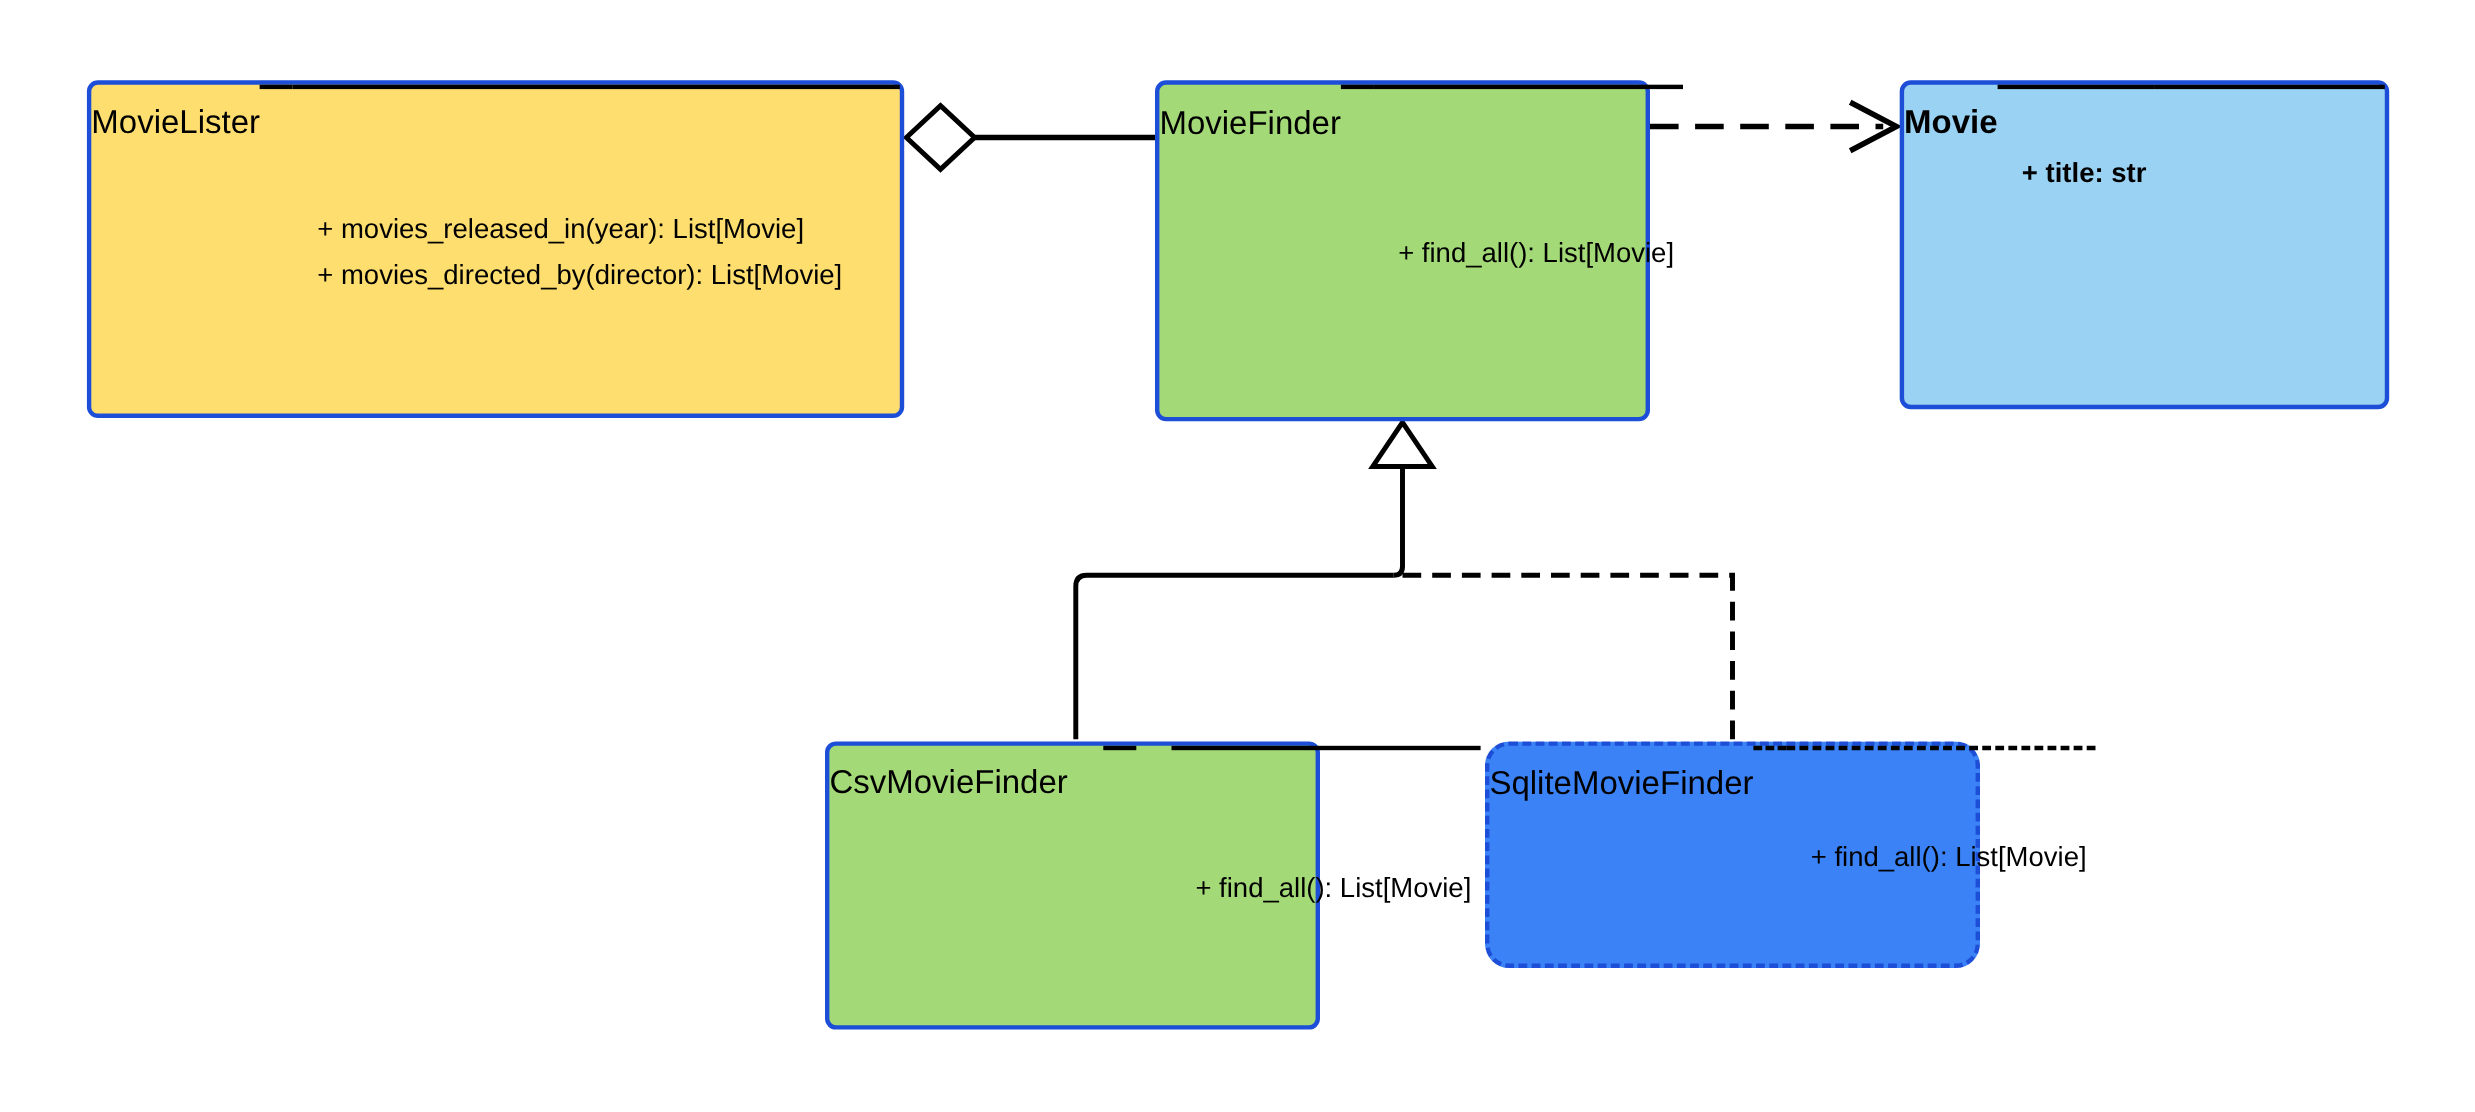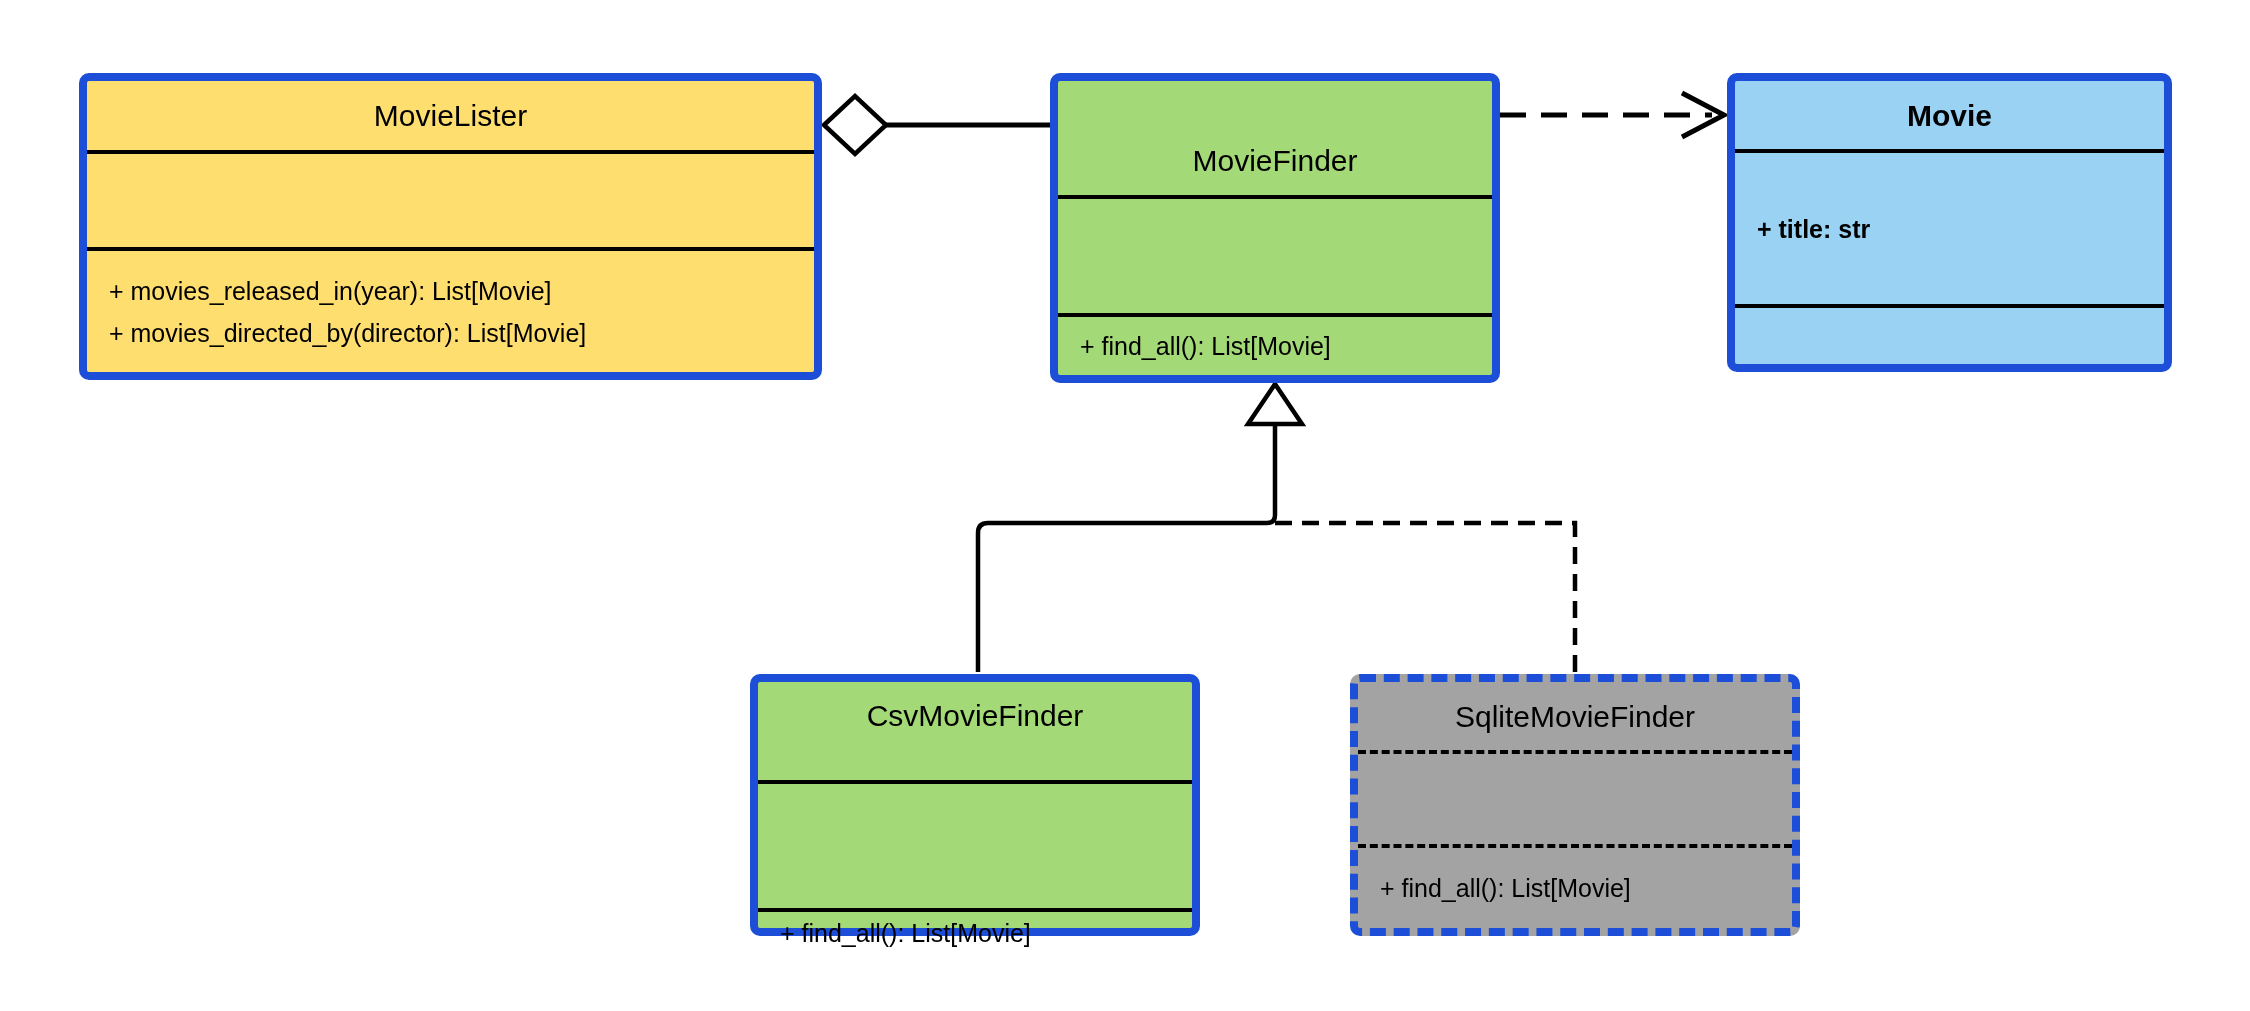--- a/index.html
+++ b/index.html
@@ -17,24 +17,24 @@
   }
   #connectors {
     position: absolute;
     left: 0; top: 0;
     width: 2250px; height: 1011px;
     pointer-events: none;
   }
   .uml-class {
     position: absolute;
     box-sizing: border-box;
-    border: 8px solid #1d4ed8;
+    border: 4px solid #1d4ed8;
     border-radius: 10px;
     display: flex;
-    flex-direction: column;
+    flex-direction: row;
     color: #000000;
   }
   .uml-class.dashed {
     border-style: dashed;
   }
   .uml-title {
     box-sizing: border-box;
     display: flex;
     align-items: center;
     justify-content: center;
@@ -94,21 +94,21 @@
   <div class="uml-class" style="left: 79px; top: 73px; width: 743px; height: 307px; background-color: rgb(255, 222, 112);">
     <div class="uml-title" style="height:69px;">MovieLister</div>
     <div class="uml-section" style="height:97px;"></div>
     <div class="uml-section grow">
       <div class="member">+ movies_released_in(year): List[Movie]</div>
       <div class="member">+ movies_directed_by(director): List[Movie]</div>
     </div>
   </div>
 
   <div class="uml-class" style="left: 1050px; top: 73px; width: 450px; height: 310px; background-color: rgb(163, 217, 119);">
-    <div class="uml-title" style="height:70px;margin-top:44px;">MovieFinder</div>
+    <div class="uml-title" style="height:70px;">MovieFinder</div>
     <div class="uml-section" style="height:118px;"></div>
     <div class="uml-section grow">
       <div class="member">+ find_all(): List[Movie]</div>
     </div>
   </div>
 
   <div class="uml-class" style="left: 1727px; top: 73px; width: 445px; height: 299px; background-color: rgb(153, 210, 242); font-weight: bold;">
     <div class="uml-title" style="height:68px;">Movie</div>
     <div class="uml-section" style="height:155px;">
       <div class="member">+ title: str</div>
@@ -117,21 +117,21 @@
   </div>
 
   <div class="uml-class" style="left: 750px; top: 674px; width: 450px; height: 262px; background-color: rgb(163, 217, 119); gap: 32px;">
     <div class="uml-title" style="height:66px;">CsvMovieFinder</div>
     <div class="uml-section" style="height:96px;"></div>
     <div class="uml-section grow">
       <div class="member">+ find_all(): List[Movie]</div>
     </div>
   </div>
 
-  <div class="uml-class dashed" style="left: 1350px; top: 674px; width: 450px; height: 262px; background-color: #a3a3a3;">
+  <div class="uml-class dashed" style="left: 1350px; top: 674px; width: 450px; height: 206px; background-color: #3b82f6; border-radius: 22px;">
     <div class="uml-title" style="height:68px;">SqliteMovieFinder</div>
     <div class="uml-section" style="height:94px;"></div>
     <div class="uml-section grow">
       <div class="member">+ find_all(): List[Movie]</div>
     </div>
   </div>
 
 </div>
 
 </body></html>

